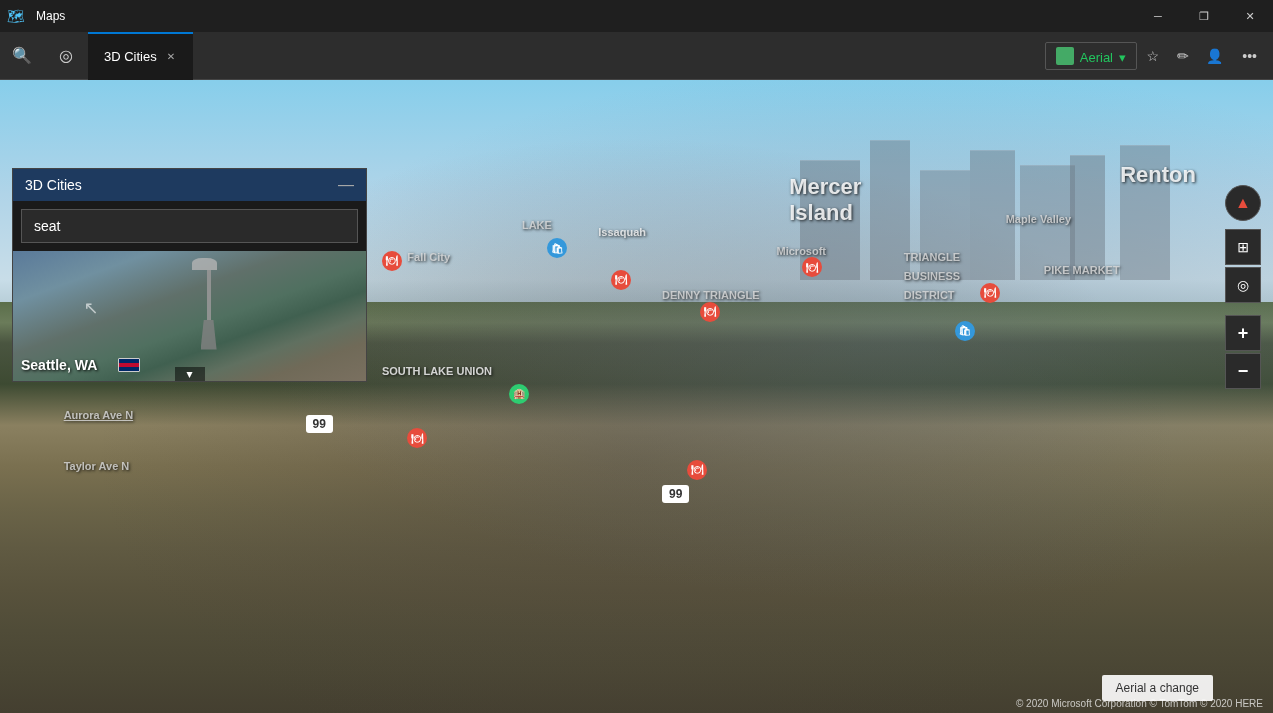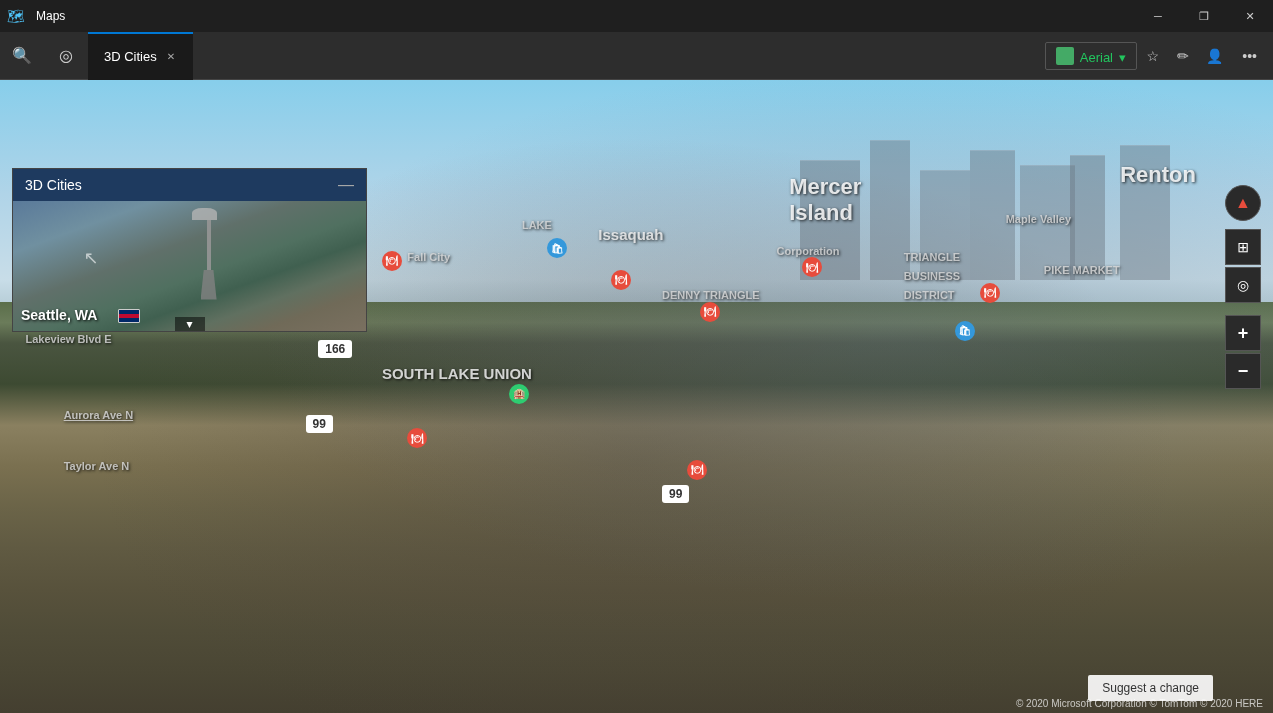--- a/index.html
+++ b/index.html
@@ -170,21 +170,21 @@
       text-shadow: 1px 1px 3px rgba(0,0,0,0.8);
       pointer-events: none;
       white-space: nowrap;
     }
     .map-label-large {
       font-size: 22px;
       font-weight: 700;
       color: rgba(255,255,255,0.85);
     }
     .map-label-medium {
-      font-size: 15px;
+      font-size: 11px;
       color: rgba(240,240,240,0.85);
     }
     .map-label-small {
       font-size: 11px;
       color: rgba(220,220,220,0.8);
     }
 
     
     .map-icon {
       position: absolute;
@@ -249,21 +249,21 @@
       height: 130px;
       overflow: hidden;
       background: linear-gradient(135deg, #4a6080 0%, #6080a0 30%, #7090b0 50%, #8090a0 70%, #707080 100%);
     }
 
     #city-label-overlay {
       position: absolute;
       bottom: 8px;
       left: 8px;
       display: flex;
-      align-items: flex-end;
+      align-items: center;
       gap: 21px;
     }
     #city-name-tag {
       color: #fff;
       font-size: 14px;
       font-weight: 600;
       text-shadow: 1px 1px 3px #000;
     }
     #city-flag {
       width: 24px;
@@ -377,21 +377,21 @@
   <div class="building-sim" style="left:920px;top:90px;width:50px;height:110px;opacity:0.6;"></div>
   <div class="building-sim" style="left:970px;top:70px;width:45px;height:130px;opacity:0.65;"></div>
   <div class="building-sim" style="left:1020px;top:85px;width:55px;height:115px;opacity:0.6;"></div>
   <div class="building-sim" style="left:1070px;top:75px;width:35px;height:125px;opacity:0.7;"></div>
   <div class="building-sim" style="left:1120px;top:65px;width:50px;height:135px;opacity:0.65;"></div>
 
   <div class="map-label map-label-large" style="top:13%;left:62%;margin-top:12px;">Mercer</div>
   <div class="map-label map-label-large" style="top:19%;left:62%;">Island</div>
   <div class="map-label map-label-large" style="top:13%;left:88%;">Renton</div>
   <div class="map-label map-label-medium" style="top:23%;left:47%;">Issaquah</div>
-  <div class="map-label map-label-small" style="top:26%;left:61%;">Corporation</div>
+  <div class="map-label map-label-small" style="top:26%;left:61%;">Microsoft</div>
   <div class="map-label map-label-small" style="top:21%;left:79%;">Maple Valley</div>
   <div class="map-label map-label-small" style="top:27%;left:32%;">Fall City</div>
   <div class="map-label map-label-small" style="top:33%;left:52%;">DENNY TRIANGLE</div>
   <div class="map-label map-label-small" style="top:27%;left:71%;">TRIANGLE</div>
   <div class="map-label map-label-small" style="top:30%;left:71%;">BUSINESS</div>
   <div class="map-label map-label-small" style="top:33%;left:71%;">DISTRICT</div>
   <div class="map-label map-label-small" style="top:29%;left:82%;">PIKE MARKET</div>
   <div class="map-label map-label-small" style="top:22%;left:41%;">LAKE</div>
   <div class="map-label map-label-medium" style="top:45%;left:30%;">SOUTH LAKE UNION</div>
   <div class="map-label map-label-small" style="top:52%;left:5%;text-decoration:underline;">Aurora Ave N</div>
@@ -411,20 +411,23 @@
   <div class="map-icon icon-hotel" style="position:absolute;top:48%;left:40%;">🏨</div>
   <div class="map-icon icon-food" style="position:absolute;top:55%;left:32%;">🍽</div>
   <div class="map-icon icon-food" style="position:absolute;top:60%;left:54%;">🍽</div>
   <div class="map-icon icon-shop" style="position:absolute;top:38%;left:75%;">🛍</div>
 
   <div id="panel-3d">
     <div id="panel-header">
       <span id="panel-title">3D Cities</span>
       <span id="panel-minimize">—</span>
     </div>
+    <div id="search-bar">
+      <input id="search-input" type="text" value="seat" style="">
+    </div>
     <div id="city-thumb">
 
       <div style="position:absolute;top:0;left:0;right:0;bottom:0;background:linear-gradient(160deg,#5a7a9a 0%,#7090a0 20%,#60706a 40%,#507060 55%,#406050 65%,#607060 75%,#706a58 85%,#7a7060 100%);"></div>
 
       <div style="position:absolute;left:53%;top:5%;z-index:10;">
         <div style="width:25px;height:12px;background:rgba(180,180,180,0.8);border-radius:40% 40% 0 0;margin-left:-8px;"></div>
         <div style="width:4px;height:50px;background:rgba(150,150,150,0.9);margin:0 auto;"></div>
         <div style="width:16px;height:30px;background:rgba(130,130,130,0.8);margin:0 auto;clip-path:polygon(20% 0%,80% 0%,100% 100%,0% 100%);"></div>
       </div>
 
@@ -450,16 +453,16 @@
     <div class="map-ctrl-btn">⊞</div>
 
     <div class="map-ctrl-btn">◎</div>
     <div style="height:8px;"></div>
 
     <div class="map-ctrl-btn" style="font-size:18px;font-weight:bold;">+</div>
 
     <div class="map-ctrl-btn" style="font-size:18px;font-weight:bold;">−</div>
   </div>
 
-  <div id="suggest-btn">Suggest a change</div>
+  <div id="suggest-btn">Aerial a change</div>
 
   <div id="copyright">© 2020 Microsoft Corporation © TomTom © 2020 HERE</div>
 </div>
 
 </body></html>

